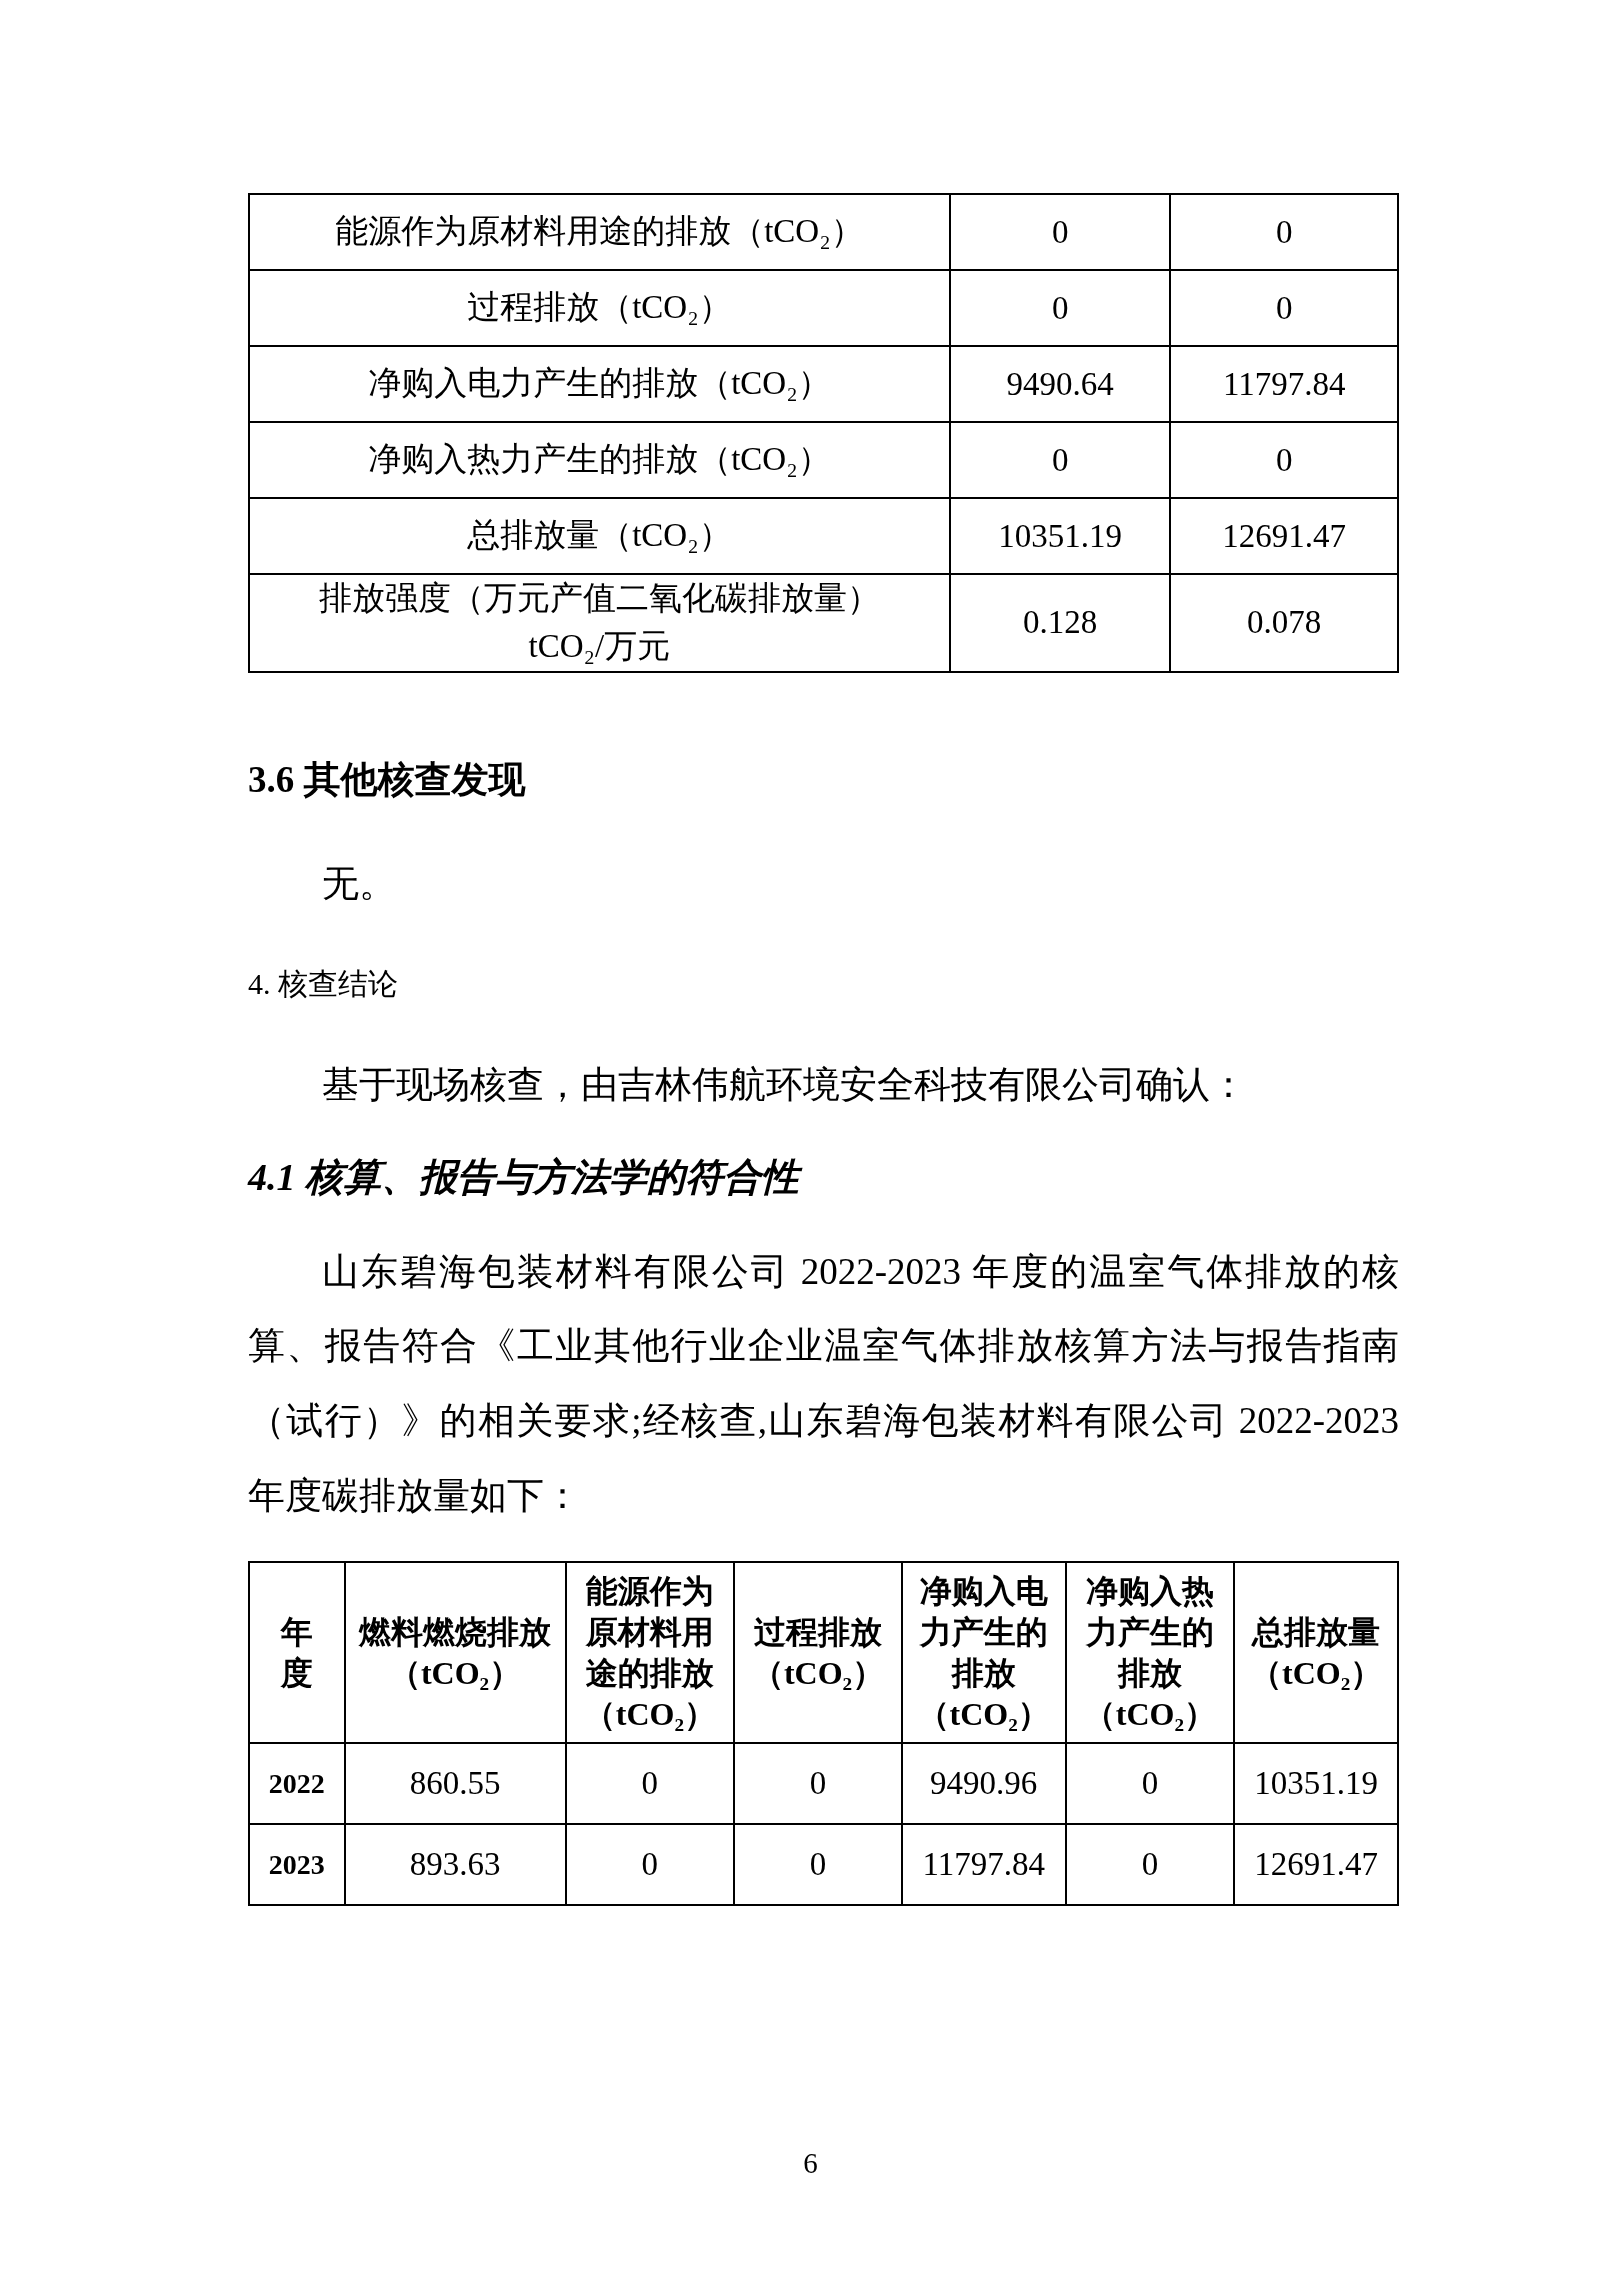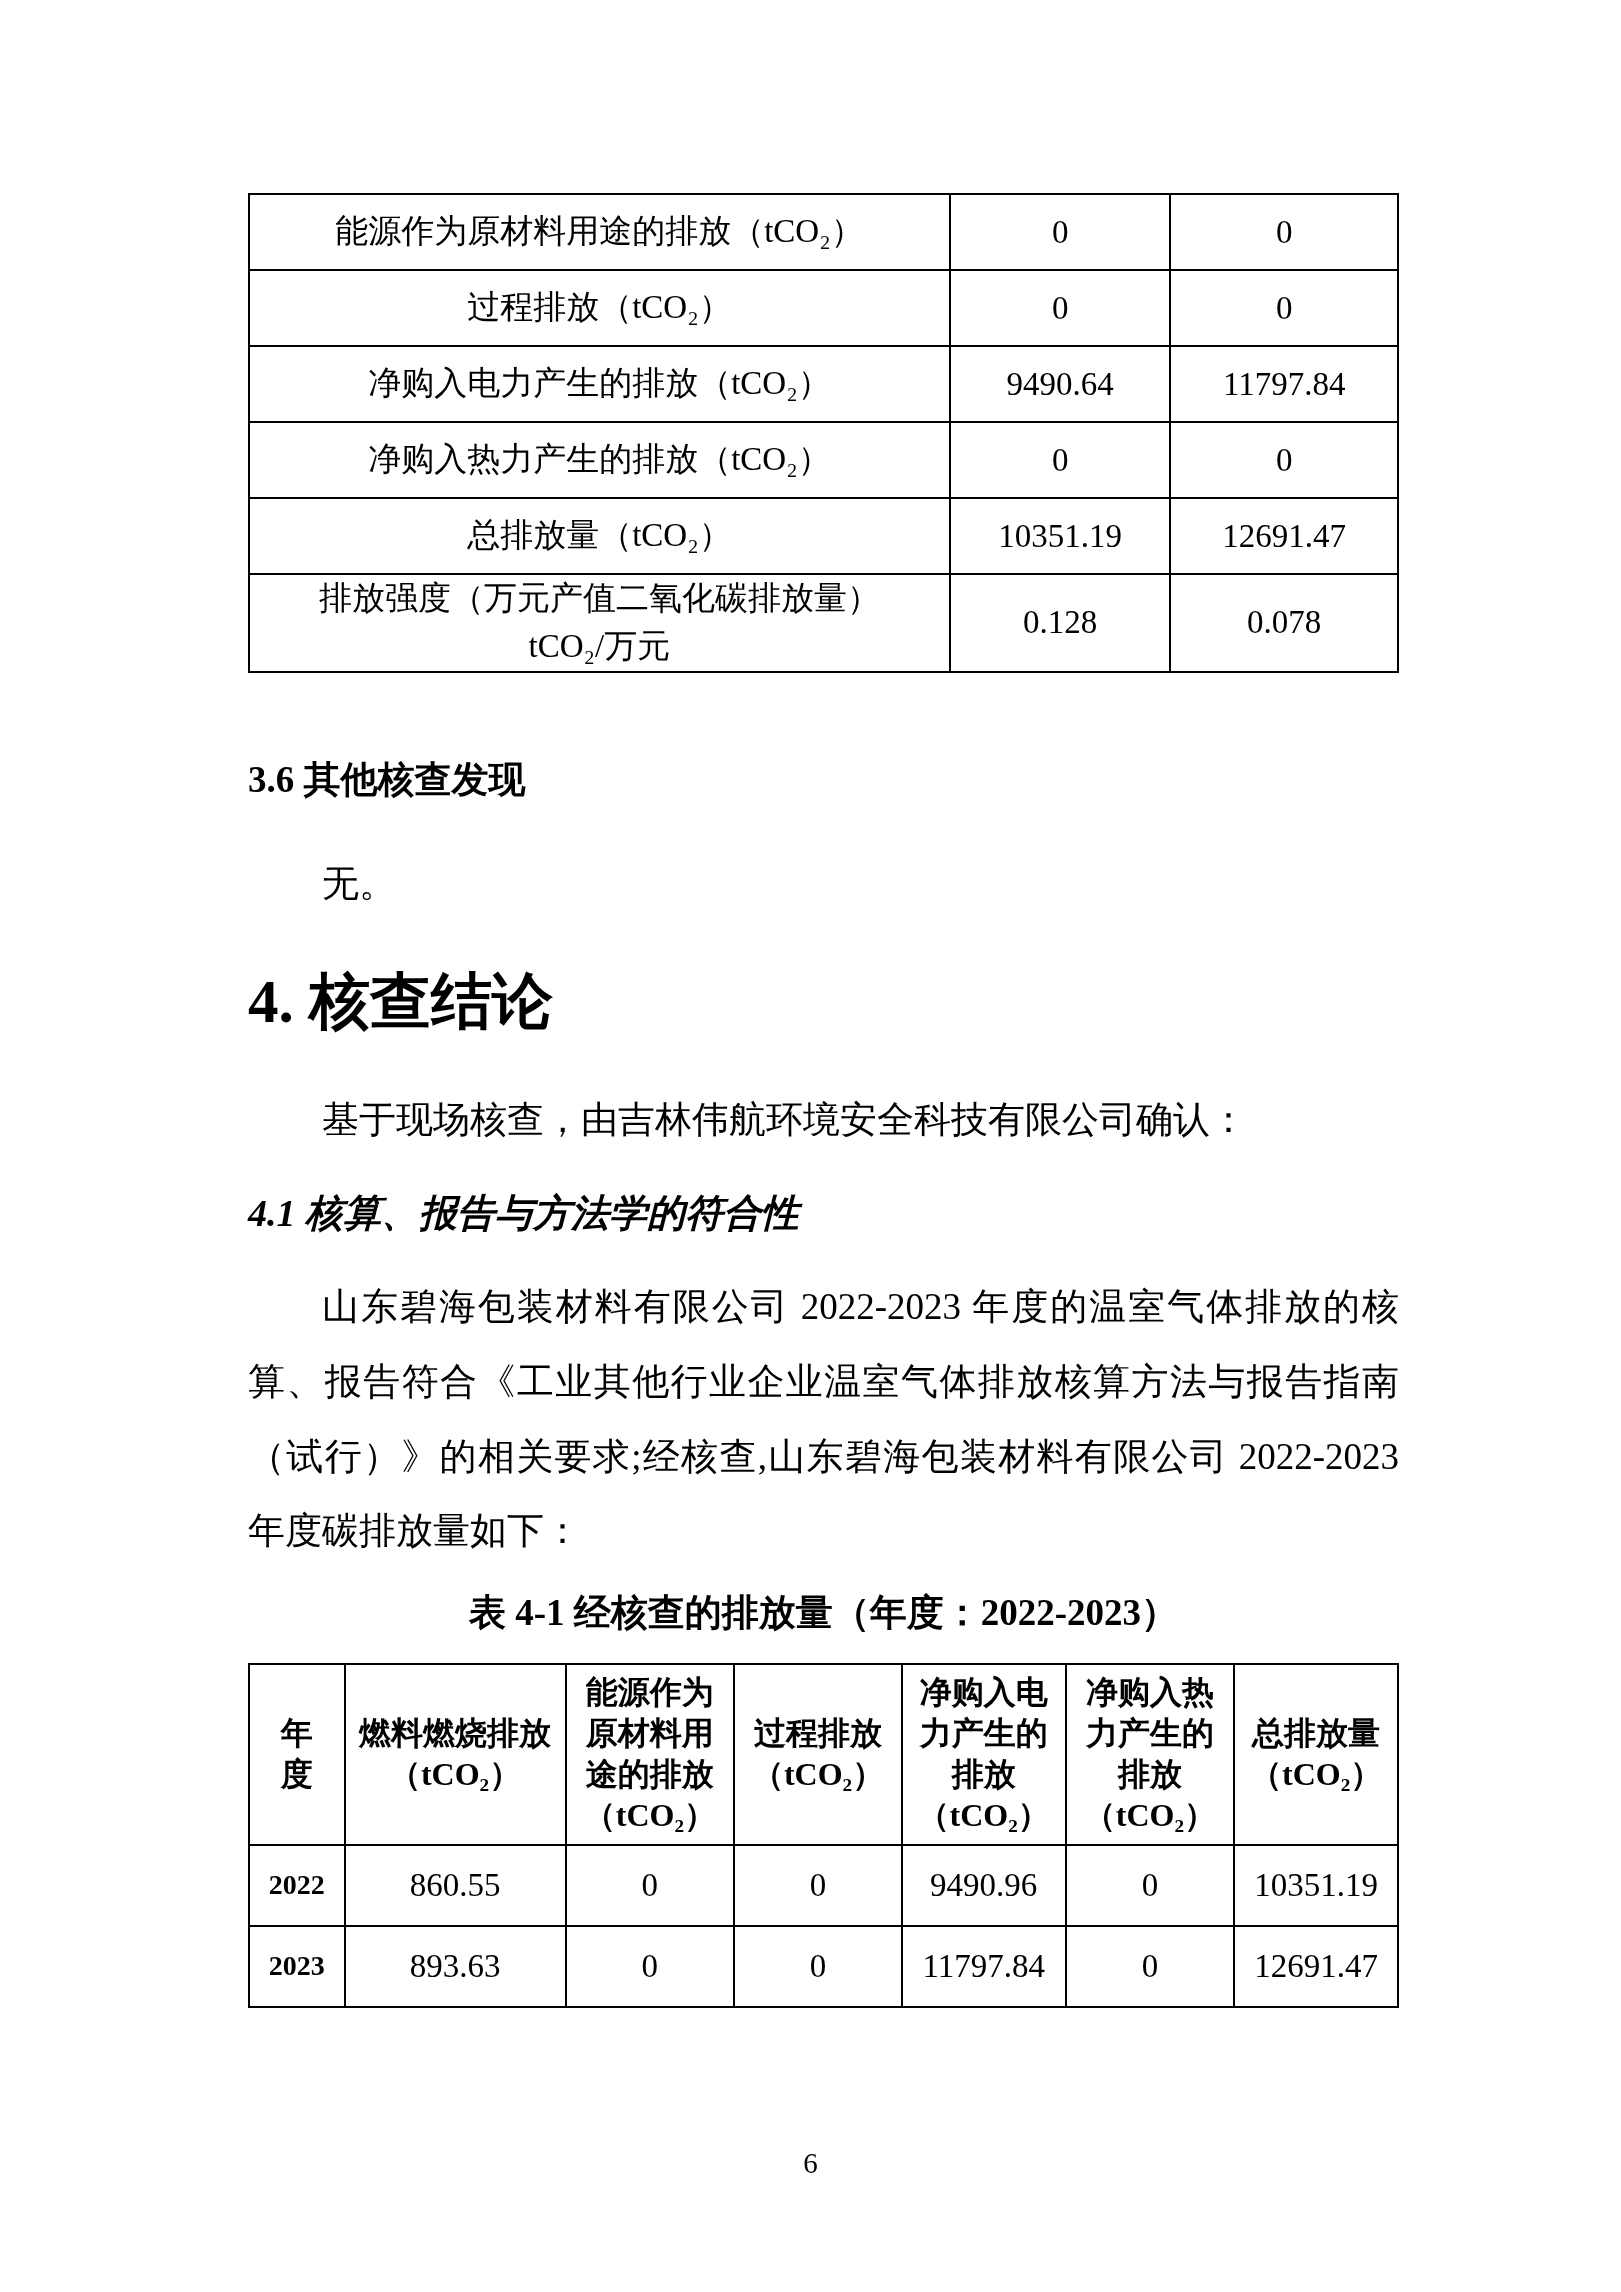--- a/index.html
+++ b/index.html
@@ -16,21 +16,21 @@
   table.t1 tr{height:76px;}
   table.t1 tr.tall{height:84px;}
   table.t1 td.lbl{white-space:pre-line;line-height:1.45;}
   table.t1 col.c-label{width:61%;}
   table.t1 col.c-v1{width:19.2%;}
   table.t1 col.c-v2{width:19.8%;}
 
   
   h2.s36{margin:86px 0 0;font-size:37px;font-weight:bold;line-height:1.15;}
   p.none{margin:59px 0 0;font-size:37px;text-indent:2em;line-height:1.3;}
-  h1.s4{margin:59px 0 0;font-size:61px;font-weight:bold;line-height:1.15;}
+  h1.s4{margin:59px 0 0;font-size:30px;font-weight:normal;line-height:1.15;}
   p.intro{margin:59px 0 0;font-size:37px;text-indent:2em;line-height:1.3;}
   h2.s41{margin:47px 0 0;font-size:38px;font-weight:bold;line-height:1.15;font-style:italic;}
   p.body41{margin:35px 0 0;font-size:37px;text-indent:2em;line-height:2.02;text-align:justify;}
 
   .tbl-title{margin:21.6px 0 0;font-size:37px;font-weight:bold;text-align:center;line-height:1.2;}
 
   
   table.t2{width:100%;border-collapse:collapse;margin-top:27.4px;}
   table.t2 th,table.t2 td{border:2px solid #000;text-align:center;vertical-align:middle;}
   table.t2 thead th{font-size:32px;font-weight:bold;line-height:1.28;padding:7.8px 3.9px;border-bottom:2.9px solid #000;}
@@ -96,21 +96,20 @@
 
   <h2 class="s36">3.6 其他核查发现</h2>
   <p class="none">无。</p>
 
   <h1 class="s4">4. 核查结论</h1>
   <p class="intro">基于现场核查，由吉林伟航环境安全科技有限公司确认：</p>
 
   <h2 class="s41">4.1 核算、报告与方法学的符合性</h2>
   <p class="body41">山东碧海包装材料有限公司 2022-2023 年度的温室气体排放的核算、报告符合《工业其他行业企业温室气体排放核算方法与报告指南（试行）》的相关要求;经核查,山东碧海包装材料有限公司 2022-2023 年度碳排放量如下：</p>
 
-  <div class="tbl-title">表 4-1 经核查的排放量（年度：2022-2023）</div>
   <table class="t2">
     <colgroup>
       <col class="cy">
         <col class="c1">
         <col class="c2">
         <col class="c3">
         <col class="c4">
         <col class="c5">
         <col class="c6">
     </colgroup>

